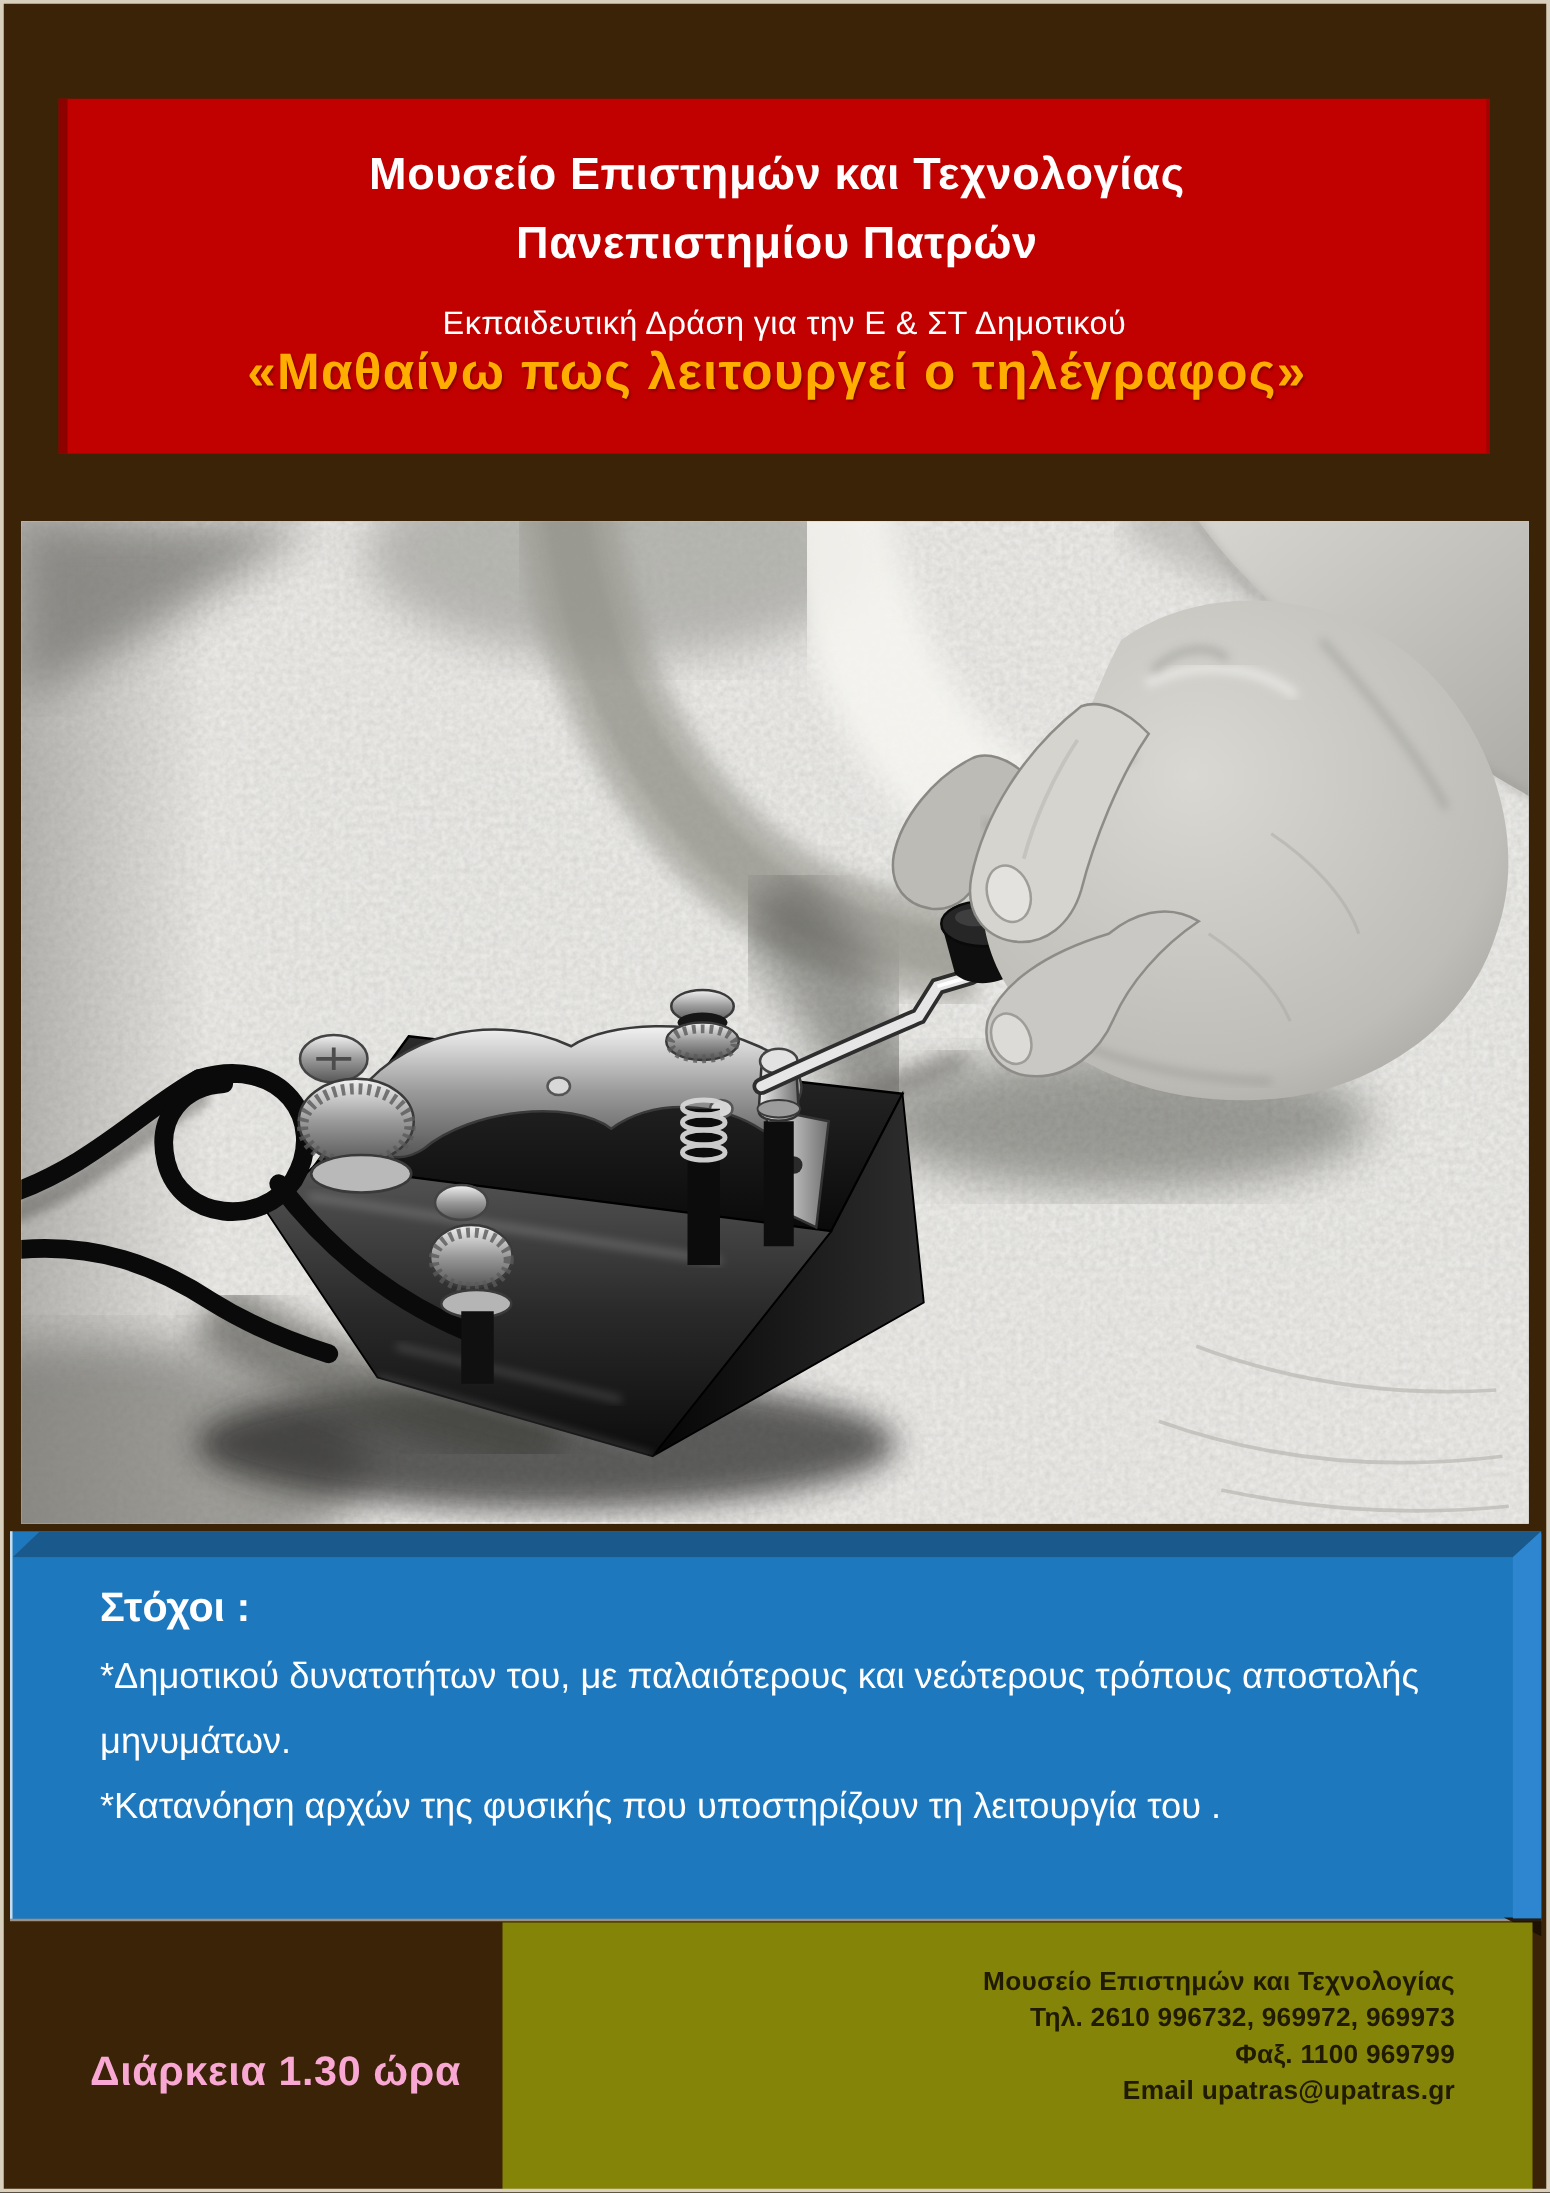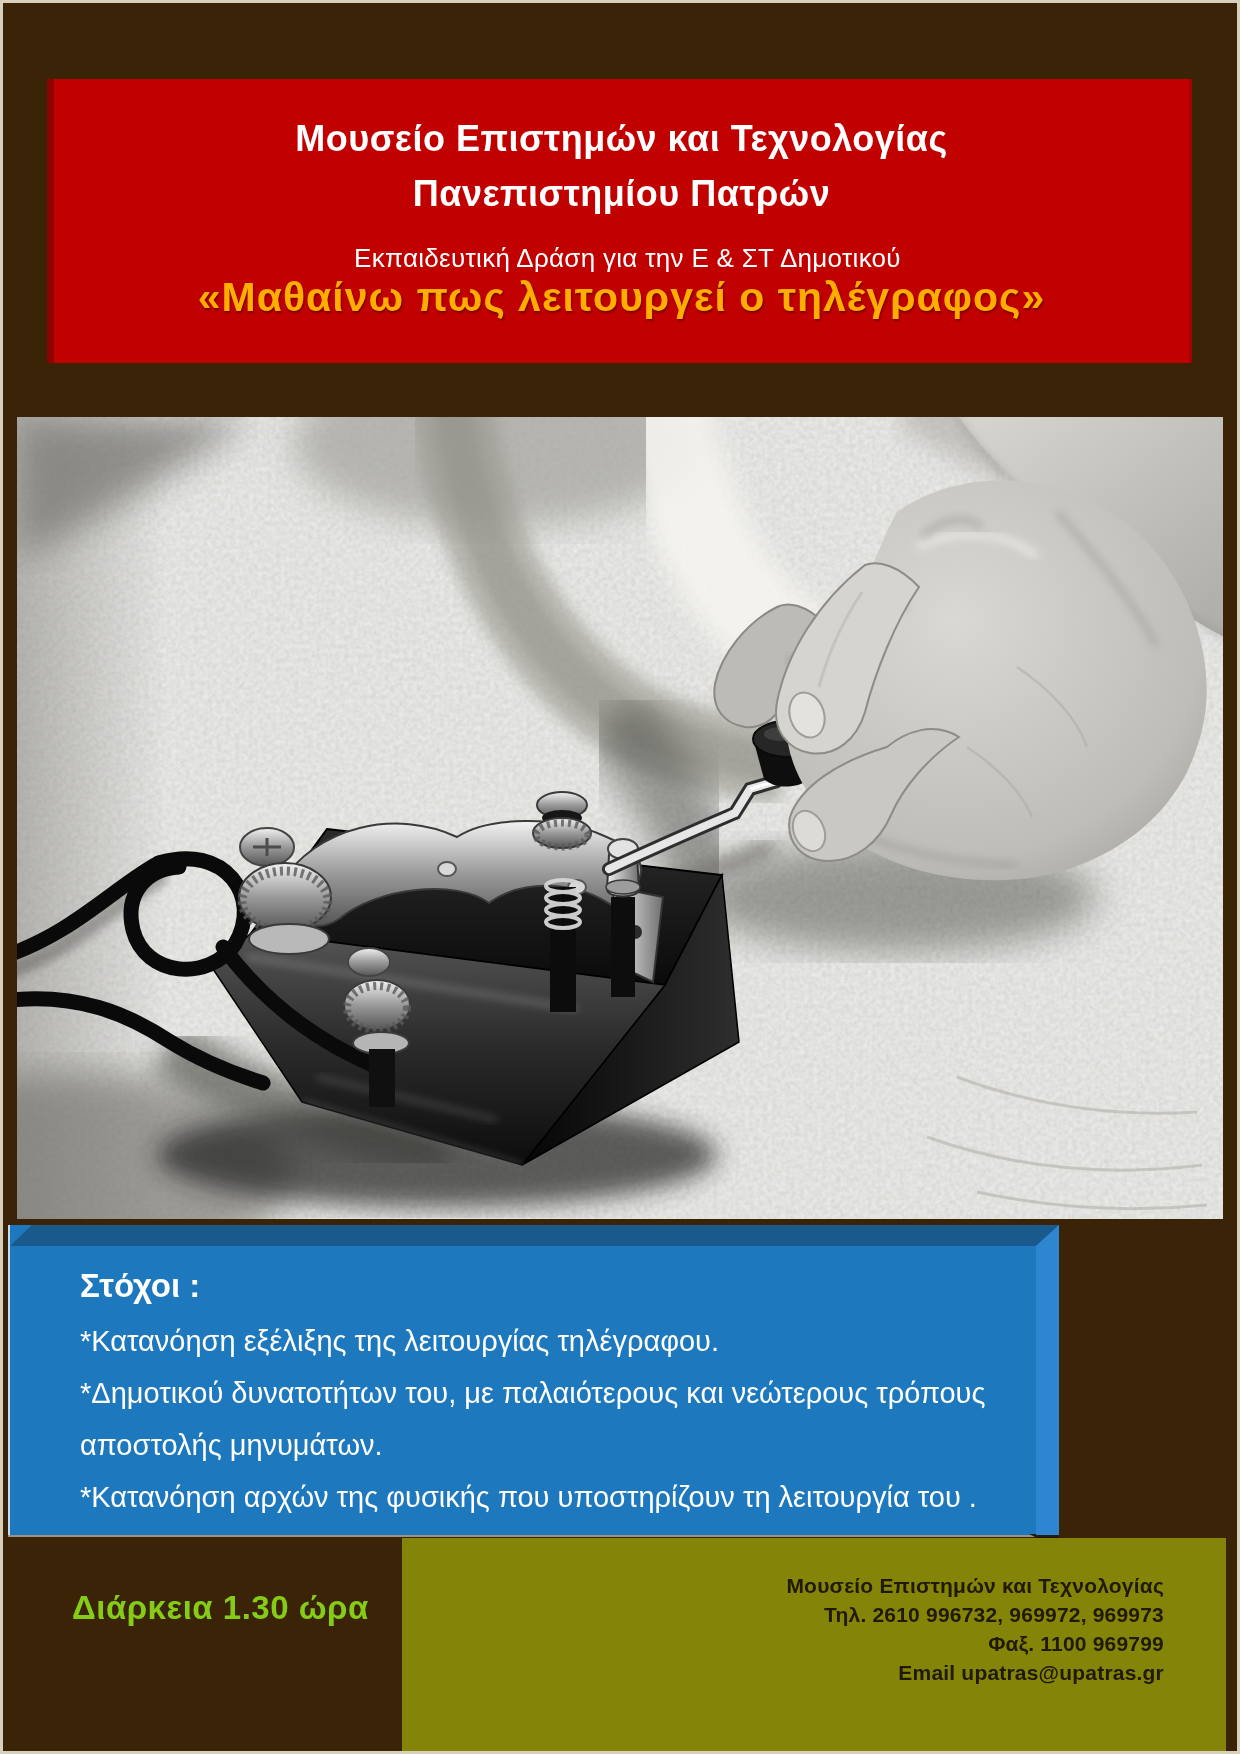--- a/index.html
+++ b/index.html
@@ -18,21 +18,21 @@
   .banner-sub     { margin-top:22px; font-size:26px; font-weight:400; letter-spacing:.3px;padding-left:12px; }
   .banner-activity{
     font-size:41px; font-weight:bold; letter-spacing:1px;
     color:#FFAD00; text-shadow:1px 2px 2px rgba(80,0,0,.6);
   }
   
   .photo { position:absolute; left:17px; top:417px; width:1206px; height:802px; background:#DEDDD9; }
   .photo svg { display:block; width:100%; height:100%; }
   
   .goals {
-    position:absolute; left:8px; top:1225px; width:1051px; height:310px;
+    position:absolute; left:8px; top:1225px; width:1225px; height:310px;
     background:#1E78BE; box-sizing:border-box;
     border-left:2px solid rgba(255,255,255,.75);
     box-shadow:0 2px 0 rgba(255,255,255,.5);
   }
   .goals::before { 
     content:""; position:absolute; top:0; left:0; width:100%; height:21px;
     background:#19598C;
     clip-path:polygon(22px 0, 100% 0, calc(100% - 23px) 100%, 0 100%);
   }
   .goals::after { 
@@ -49,22 +49,22 @@
   .goals-item    { font-size:29px; line-height:52px; font-weight:400; }
   
   .olive {
     position:absolute; left:402px; top:1538px; width:824px; height:216px;
     background:#848409; box-sizing:border-box;
     padding:33px 62px 0 0; text-align:right; color:#201A00;
   }
   .olive-line { font-size:21px; font-weight:bold; line-height:29px; letter-spacing:.2px; }
   
   .duration {
-    position:absolute; left:72px; top:1589px;
-    color:#84cc16; font-size:33px; font-weight:bold; letter-spacing:.5px;
+    position:absolute; left:72px; top:1638px;
+    color:#f9a8d4; font-size:33px; font-weight:bold; letter-spacing:.5px;
   }
   
   .frame-edge {
     position:absolute; inset:0; pointer-events:none; z-index:20;
     box-shadow:inset 0 0 0 3px #D8CFBC;
   }
 </style>
 </head>
 <body>
 
@@ -254,21 +254,20 @@
         <ellipse cx="790" cy="298" rx="17" ry="23" transform="rotate(-18 790 298)" fill="#E3E2DE" stroke="#9E9D98" stroke-width="2"></ellipse>
         <path d="M845,175 C825,205 810,240 802,270" stroke="#B9B8B3" stroke-width="3" fill="none" opacity="0.6"></path>
       </g>
     </svg>
   </div>
 
   <div class="goals">
     <div class="goals-corner-shadow"></div>
     <div class="goals-inner">
       <div class="goals-heading">Στόχοι :</div>
-      <div class="goals-item">*Κατανόηση εξέλιξης της λειτουργίας τηλέγραφου.</div>
       <div class="goals-item">*Δημοτικού δυνατοτήτων του, με παλαιότερους και νεώτερους τρόπους αποστολής μηνυμάτων.</div>
       <div class="goals-item">*Κατανόηση  αρχών της φυσικής που υποστηρίζουν τη λειτουργία του .</div>
     </div>
   </div>
 
   <div class="olive">
     <div class="olive-line">Μουσείο Επιστημών και Τεχνολογίας</div>
     <div class="olive-line">Τηλ. 2610 996732, 969972, 969973</div>
     <div class="olive-line">Φαξ. 1100 969799</div>
     <div class="olive-line">Email upatras@upatras.gr</div>

